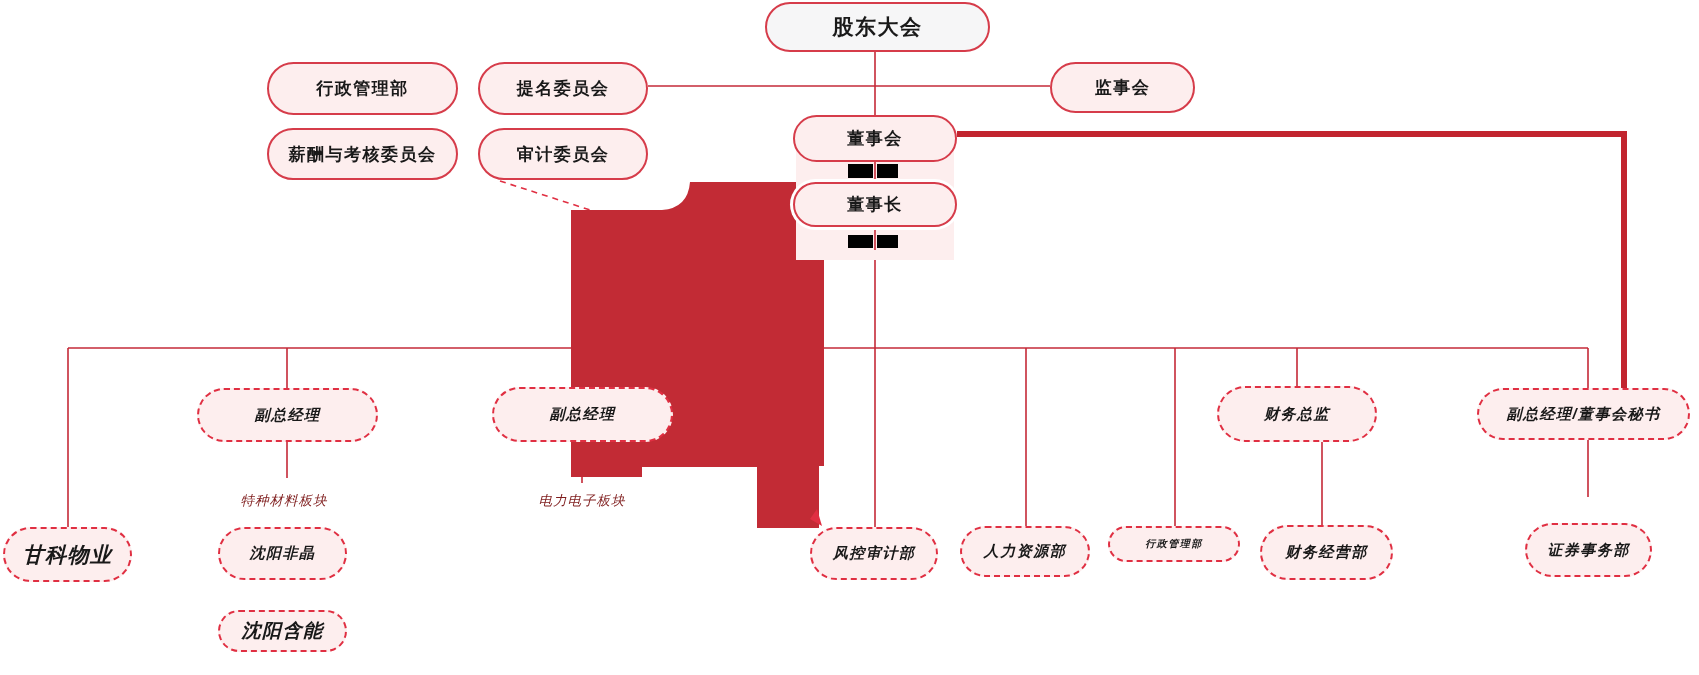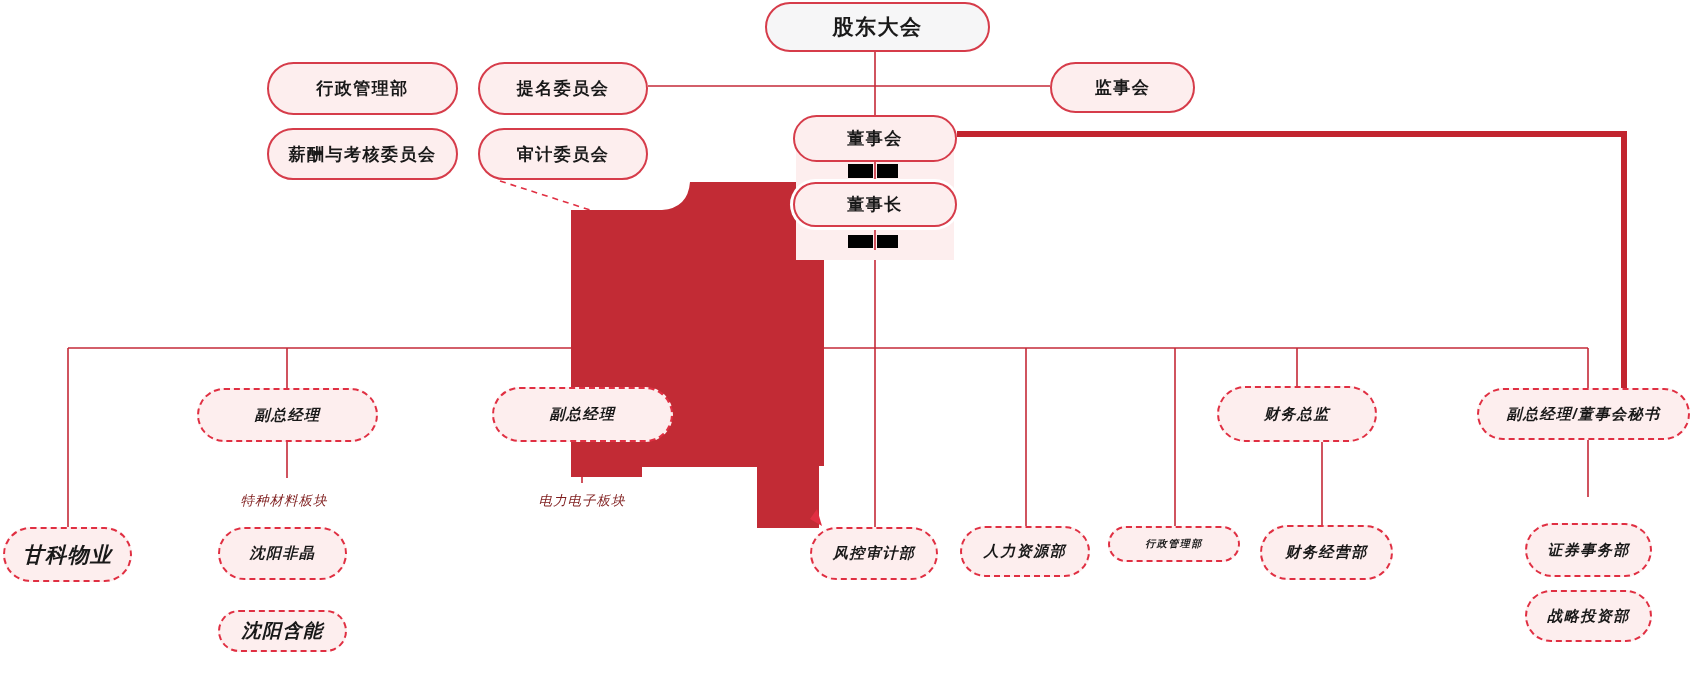--- a/index.html
+++ b/index.html
@@ -103,19 +103,18 @@
       <div class="pill dashed" style="left: 1217px; top: 386px; width: 160px; height: 56px; font-size: 15px;">财务总监</div>
       <div class="pill dashed" style="left: 1477px; top: 388px; width: 213px; height: 52px; font-size: 15px;">副总经理/董事会秘书</div>
       <div class="pill dashed" style="left: 3px; top: 527px; width: 129px; height: 55px; font-size: 21px;">甘科物业</div>
       <div class="pill dashed" style="left: 218px; top: 527px; width: 129px; height: 53px; font-size: 15px;">沈阳非晶</div>
       <div class="pill dashed" style="left: 218px; top: 590px; width: 129px; height: 42px; font-size: 19px; margin-top: 20px;">沈阳含能</div>
       <div class="pill dashed" style="left: 810px; top: 527px; width: 128px; height: 53px; font-size: 15px;">风控审计部</div>
       <div class="pill dashed" style="left: 960px; top: 526px; width: 130px; height: 51px; font-size: 15px;">人力资源部</div>
       <div class="pill dashed" style="left: 1108px; top: 526px; width: 132px; height: 36px; font-size: 10px;">行政管理部</div>
       <div class="pill dashed" style="left: 1260px; top: 525px; width: 133px; height: 55px; font-size: 15px;">财务经营部</div>
       <div class="pill dashed" style="left: 1525px; top: 523px; width: 127px; height: 54px; font-size: 15px;">证券事务部</div>
-      <div class="pill dashed" style="left: 1525px; top: 590px; width: 127px; height: 52px; font-size: 15px;">战略投资部</div>
     </div>
   <div id="labels-layer">
       <div class="section-label" style="left: 284px; top: 492px;">特种材料板块</div>
       <div class="section-label" style="left: 582px; top: 492px;">电力电子板块</div>
     </div>
 </div>
 
 </body></html>

